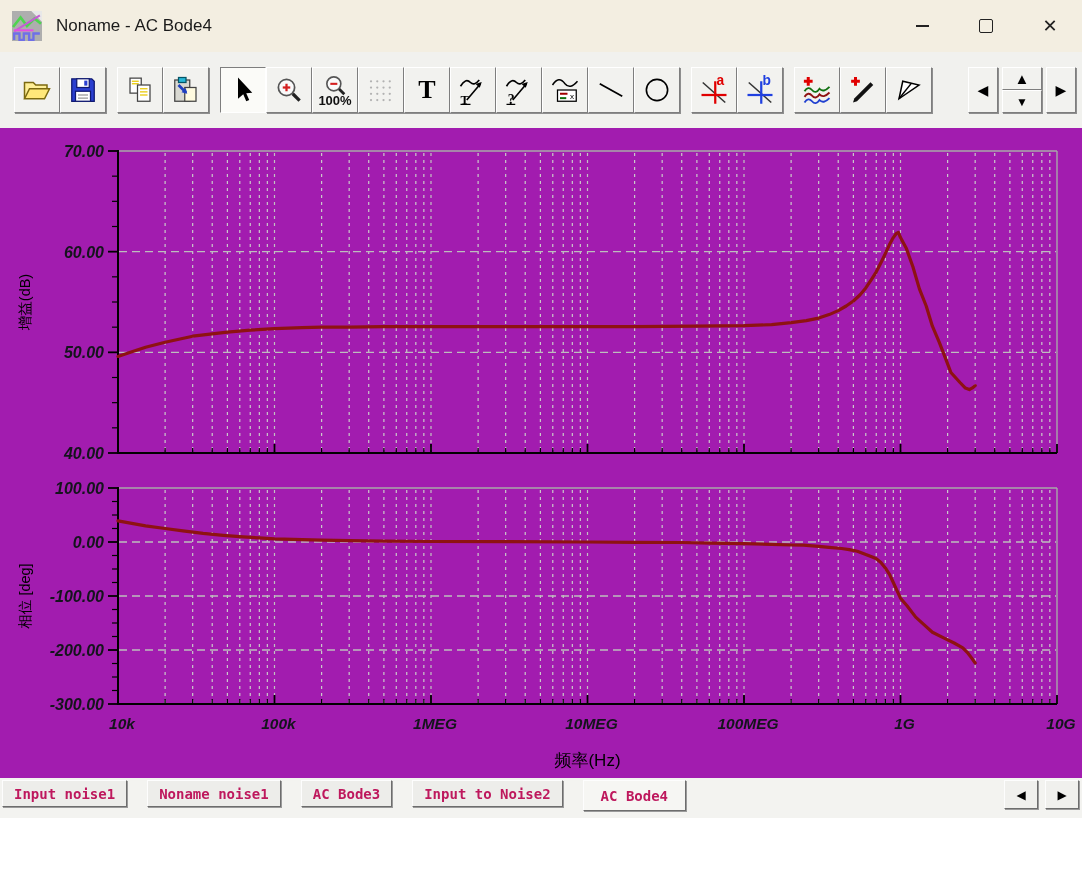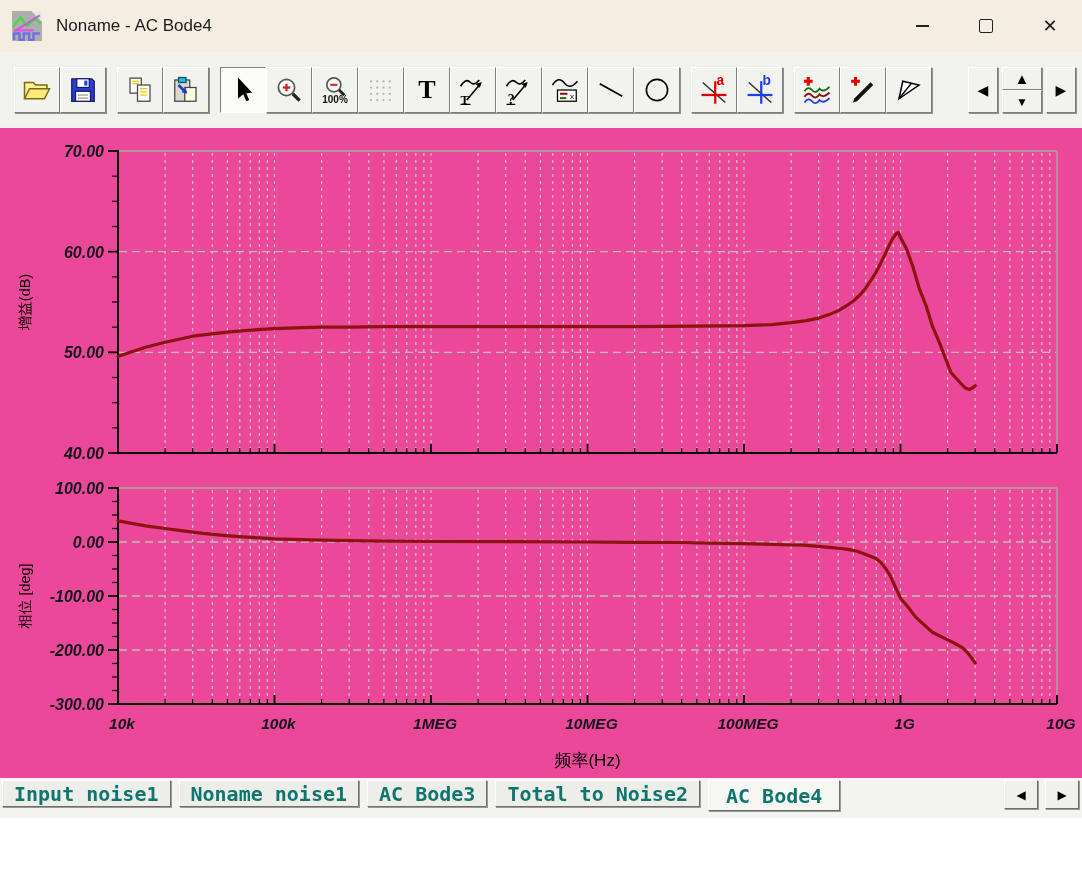--- a/index.html
+++ b/index.html
@@ -22,39 +22,39 @@
   .menu-item{white-space:nowrap;}
   .menu-item.disabled{color:#b4aea3;}
 
   
   .toolbar{height:76px;background:#f1f1ee;display:flex;align-items:center;padding-left:14px;flex:none;}
   .tb{width:46px;height:46px;flex:none;background:#f2f2ef;border:1px solid;border-color:#ffffff #7e7e7e #7e7e7e #ffffff;box-shadow:1px 1px 0 #8e8e8e;display:flex;flex-direction:column;align-items:center;justify-content:center;padding:0;cursor:default;}
   .tb svg{width:30px;height:30px;display:block;}
   .tb.pressed{border-color:#7e7e7e #ffffff #ffffff #7e7e7e;background:#fbfbf8;box-shadow:none;}
   .gap{margin-left:11px;}
   .t-label{font-family:"Liberation Serif",serif;font-weight:bold;font-size:26px;line-height:1;color:#000;}
-  .tb-caption{font-size:10px;font-weight:bold;color:#111;line-height:1;margin-top:-2px;}
+  .tb-caption{font-size:13px;font-weight:bold;color:#111;line-height:1;margin-top:-2px;}
   .tb .small-svg{width:28px;height:22px;}
   .toolbar-right{margin-left:auto;display:flex;align-items:center;margin-right:6px;}
   .nav-btn{width:30px;height:46px;background:#f2f2ef;border:1px solid;border-color:#ffffff #7e7e7e #7e7e7e #ffffff;box-shadow:1px 1px 0 #8e8e8e;display:flex;align-items:center;justify-content:center;font-size:14px;color:#000;padding:0;}
   .spinner{display:flex;flex-direction:column;width:40px;margin:0 4px;}
   .spin-btn{height:23px;background:#f2f2ef;border:1px solid;border-color:#ffffff #7e7e7e #7e7e7e #ffffff;box-shadow:1px 1px 0 #8e8e8e;display:flex;align-items:center;justify-content:center;font-size:12px;color:#000;padding:0;}
   .spin-btn.up{font-size:15px;}
 
   
-  .chart-region{height:650px;background:#ec4899;position:relative;flex:none;}
+  .chart-region{height:650px;background:#a21caf;position:relative;flex:none;}
   #charts-svg{display:block;}
   .ytick{font-family:"Liberation Sans",sans-serif;font-style:italic;font-weight:bold;font-size:16px;fill:#14141c;}
   .xtick{font-family:"Liberation Sans",sans-serif;font-style:italic;font-weight:bold;font-size:15.5px;fill:#14141c;}
   .axlabel{font-family:"Liberation Sans",sans-serif;font-size:14.5px;fill:#000;}
   .xlabel{font-family:"Liberation Sans",sans-serif;font-size:17px;fill:#000;}
 
   
   .tabbar{height:38px;background:#f3f3f0;display:flex;align-items:flex-start;padding:2px 0 0 2px;flex:none;}
-  .tab{height:27px;line-height:27px;padding:0 11px;font-family:"DejaVu Sans Mono",monospace;font-weight:bold;font-size:20px;color:#0f766e;background:#ededea;border:1px solid;border-color:#fdfdfd #6d6d6d #6d6d6d #fdfdfd;box-shadow:1px 1px 0 #9a9a9a;margin-right:8px;white-space:nowrap;cursor:default;}
+  .tab{height:27px;line-height:27px;padding:0 11px;font-family:"DejaVu Sans Mono",monospace;font-weight:bold;font-size:14px;color:#be185d;background:#ededea;border:1px solid;border-color:#fdfdfd #6d6d6d #6d6d6d #fdfdfd;box-shadow:1px 1px 0 #9a9a9a;margin-right:20px;white-space:nowrap;cursor:default;}
   .tab.active{height:31px;line-height:30px;background:#f6f6f3;padding:0 17px;text-align:center;}
   .tab-nav{margin-left:auto;display:flex;gap:7px;margin-right:3px;}
   .tnbtn{width:34px;height:29px;background:#f0f0ed;border:1px solid;border-color:#fdfdfd #6d6d6d #6d6d6d #fdfdfd;box-shadow:1px 1px 0 #9a9a9a;display:flex;align-items:center;justify-content:center;font-size:12px;color:#000;padding:0;}
 </style>
 </head>
 <body>
 
 <div class="window">
 
   <div class="titlebar">
@@ -545,21 +545,21 @@
         <text x="587.5" y="638" text-anchor="middle" class="xlabel">频率(Hz)</text>
         <text x="30" y="468" text-anchor="middle" class="axlabel" transform="rotate(-90 30 468)">相位 [deg]</text>
         <polyline points="118.0,392.9 130.4,395.1 145.6,397.8 165.1,400.5 182.9,402.9 203.1,405.4 223.2,407.3 243.1,408.9 259.3,409.9 274.5,410.8 302.1,411.6 321.6,412.1 349.2,412.6 383.9,413.2 431.0,413.5 505.7,413.7 587.5,414.0 634.6,414.3 681.7,414.5 709.3,415.1 744.0,415.6 771.6,416.4 791.1,417.0 803.5,417.2 818.7,418.3 829.1,419.4 841.5,420.5 849.2,421.6 857.3,423.2 865.8,426.4 872.3,429.1 876.3,430.7 880.9,434.5 885.3,439.9 889.5,446.4 893.3,454.5 897.0,462.6 900.5,470.2 907.0,477.7 915.7,489.1 923.4,496.1 932.4,504.2 944.1,510.1 954.1,515.0 962.8,519.8 968.0,525.2 971.7,530.1 975.2,535.0" fill="none" stroke="#8e1212" stroke-width="3.2" stroke-linejoin="round" stroke-linecap="round"></polyline>
       </svg>
   </div>
 
   <div class="tabbar">
     <button class="tab">Input noise1</button>
     <button class="tab">Noname noise1</button>
     <button class="tab">AC Bode3</button>
-    <button class="tab">Total to Noise2</button>
+    <button class="tab">Input to Noise2</button>
     <button class="tab active">AC Bode4</button>
     <div class="tab-nav">
       <button class="tnbtn">
           <span>◀</span>
         </button>
       <button class="tnbtn">
           <span>▶</span>
         </button>
     </div>
   </div>

